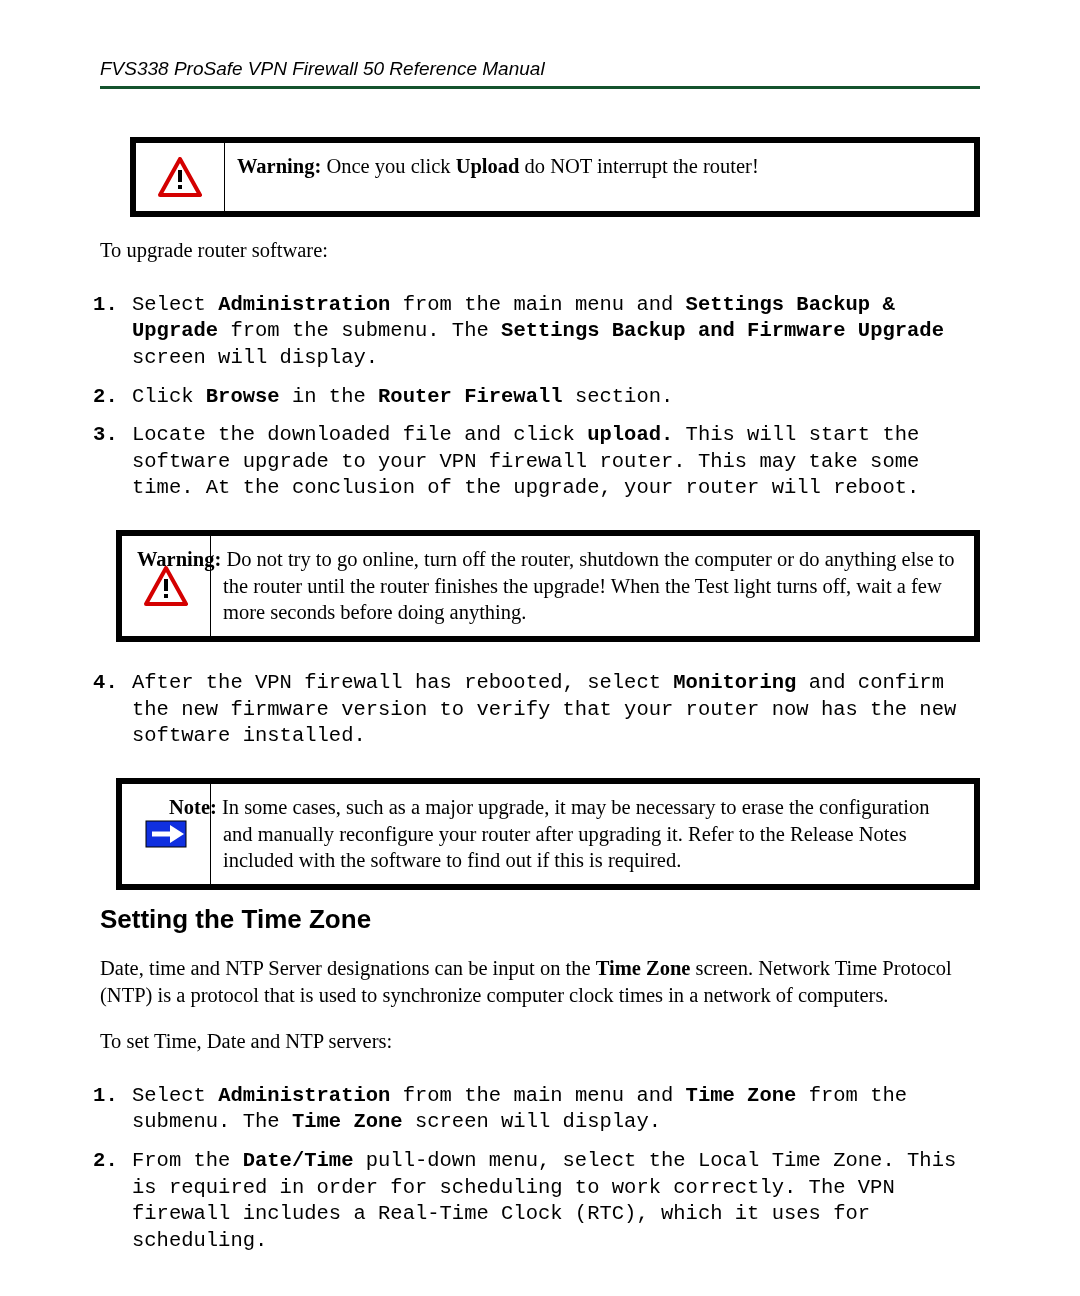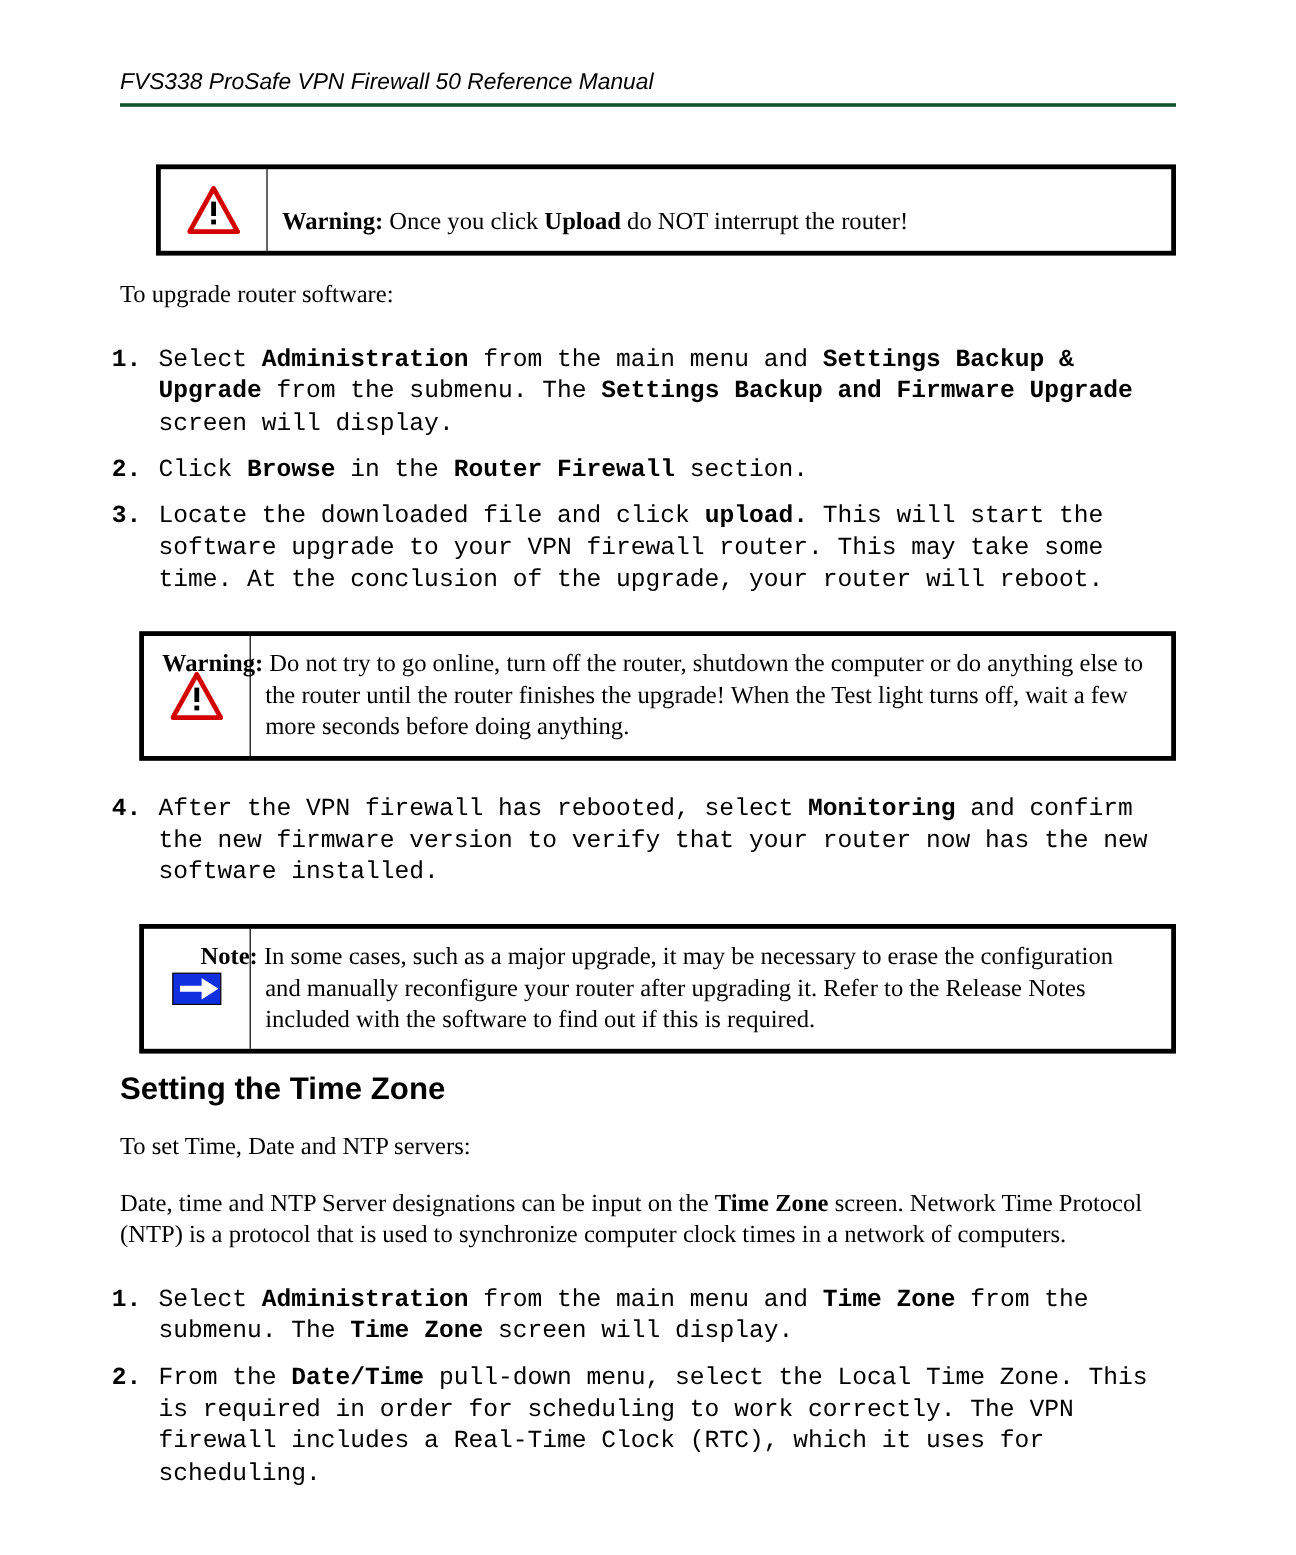--- a/index.html
+++ b/index.html
@@ -17,23 +17,23 @@
   }
   .running-header {
     font-style: italic;
     font-family: Arial, Helvetica, sans-serif;
     font-size: 19px;
     padding-bottom: 6px;
     border-bottom: 3px solid #14532d;
     margin-bottom: 48px;
   }
   .callout {
-    border: 4px solid #000000;
+    border: 6px solid #000000;
     display: flex;
-    align-items: flex-end;
+    align-items: flex-start;
     margin-bottom: 14px;
   }
   .callout .icon-cell {
     width: 80px;
     min-width: 80px;
     border-right: 1px solid #000;
     display: flex;
     align-items: center;
     justify-content: center;
     align-self: stretch;
@@ -163,25 +163,25 @@
         <polygon points="26,6 40,15 26,24" fill="#fff"></polygon>
       </svg>
     </div>
     <div class="text-cell note-hang">
       <span class="b">Note:</span><span> In some cases, such as a major upgrade, it may be necessary to erase the configuration and manually reconfigure your router after upgrading it. Refer to the Release Notes included with the software to find out if this is required.</span>
     </div>
   </div>
 
   <div class="section-heading">Setting the Time Zone</div>
 
-  <p class="body-text">To set Time, Date and NTP servers:</p>
-
   <p class="body-text">
     <span>Date, time and NTP Server designations can be input on the </span><span class="b">Time Zone</span><span> screen. Network Time Protocol (NTP) is a protocol that is used to synchronize computer clock times in a network of computers.</span>
   </p>
+
+  <p class="body-text">To set Time, Date and NTP servers:</p>
 
   <ol class="steps">
     <li>
       <span>Select </span><span class="b">Administration</span><span> from the main menu and </span><span class="b">Time Zone</span><span> from the submenu. The </span><span class="b">Time Zone</span><span> screen will display.</span>
     </li>
     <li>
       <span>From the </span><span class="b">Date/Time</span><span> pull-down menu, select the Local Time Zone. This is required in order for scheduling to work correctly. The VPN firewall includes a Real-Time Clock (RTC), which it uses for scheduling.</span>
     </li>
   </ol>
 

